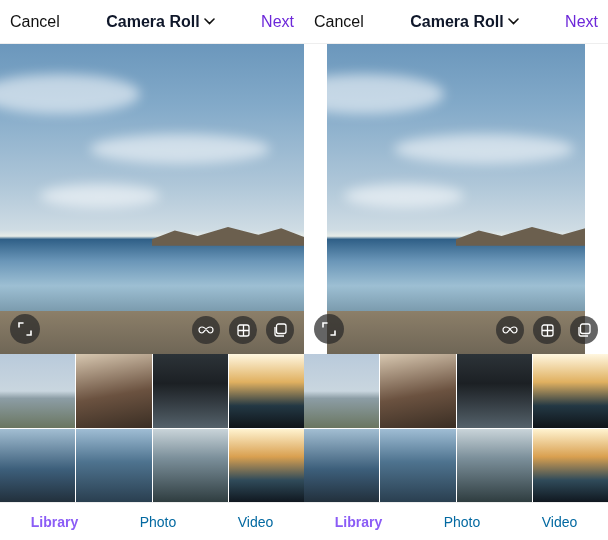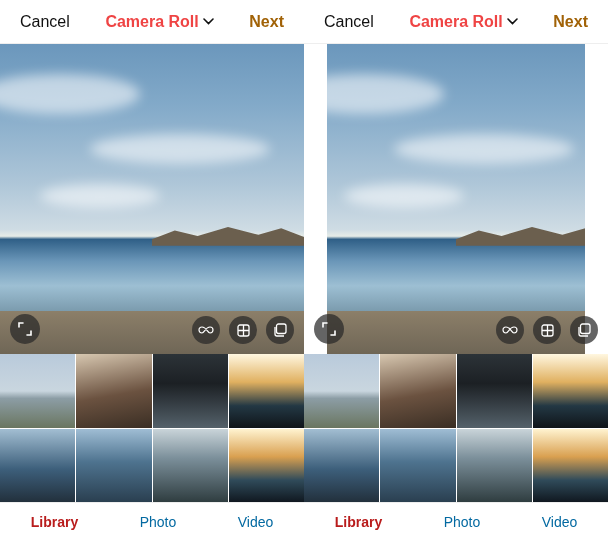--- a/index.html
+++ b/index.html
@@ -1,25 +1,25 @@
 <!DOCTYPE html>
 <html><head>
 <meta charset="utf-8">
 <style>
 * { margin:0; padding:0; box-sizing:border-box; font-family: -apple-system, Helvetica, Arial, sans-serif; }
 html,body { width:608px; height:540px; background:#fff; overflow:hidden; }
 .wrap { display:flex; width:608px; height:540px; }
 .pane { width:304px; height:540px; display:flex; flex-direction:column; position:relative; }
 
 
-.hdr { height:44px; display:flex; align-items:center; justify-content:space-between; padding:0 20px; background:#fff; border-bottom:1px solid #eee; }
+.hdr { height:44px; display:flex; align-items:center; justify-content:space-between; padding:0 10px; background:#fff; border-bottom:1px solid #eee; }
 .hbtn { font-size:16px; cursor:pointer; }
 .cancel { color:#111; }
-.next { color:#a16207; font-weight:700; }
-.title { display:flex; align-items:center; gap:4px; font-size:16px; font-weight:600; color:#ef4444; cursor:pointer; }
+.next { color:#6d28d9; font-weight:400; }
+.title { display:flex; align-items:center; gap:4px; font-size:16px; font-weight:600; color:#0f172a; cursor:pointer; }
 .chev { display:inline-block; }
 .chev svg { display:block; }
 
 
 .preview { background:#7fa9c9; position:relative; height:310px; overflow:hidden; }
 .scene { position:absolute; inset:0; }
 .sky { position:absolute; inset:0; background:linear-gradient(#6b97bc 0%, #83aac9 20%, #aec6d8 45%, #cfdce4 60%, #e6ece8 62%, #2f5f87 63%, #6a96b8 70%, #9dbfd3 78%, #425f6e 100%); }
 .cloud { position:absolute; background:rgba(255,255,255,0.55); border-radius:50%; filter:blur(6px); }
 .c1 { width:160px; height:40px; top:30px; left:-20px; }
 .c2 { width:180px; height:30px; top:90px; left:90px; }
@@ -47,21 +47,21 @@
 .th.c { background:linear-gradient(#2c3338 0%,#1c2024 40%,#54616a 100%); }
 .th.d { background:linear-gradient(#fff7e0 0%,#e0b060 38%,#233844 70%,#0f1419 100%); }
 .th.e { background:linear-gradient(#a2bed2 0%,#3d5f7b 55%,#22303c 100%); }
 .th.f { background:linear-gradient(#9fbdd4 0%,#4e738f 45%,#2a3f50 100%); }
 .th.g { background:linear-gradient(#c9d4d9 0%,#7b8f9a 40%,#2f3d40 100%); }
 .th.h { background:linear-gradient(#fff3d0 0%,#d9a050 38%,#304b5a 70%,#101820 100%); }
 
 
 .tabs { height:38px; display:flex; align-items:center; justify-content:space-around; border-top:1px solid #eee; }
 .tab { font-size:14px; color:#0369a1; cursor:pointer; }
-.tab.sel { color:#b91c1c; font-weight:600; }
+.tab.sel { color:#8b5cf6; font-weight:600; }
 </style>
 </head>
 <body>
 
 <div class="wrap">
 
   <div class="pane">
     <div class="hdr">
       <span class="hbtn cancel">Cancel</span>
       <span class="title">

